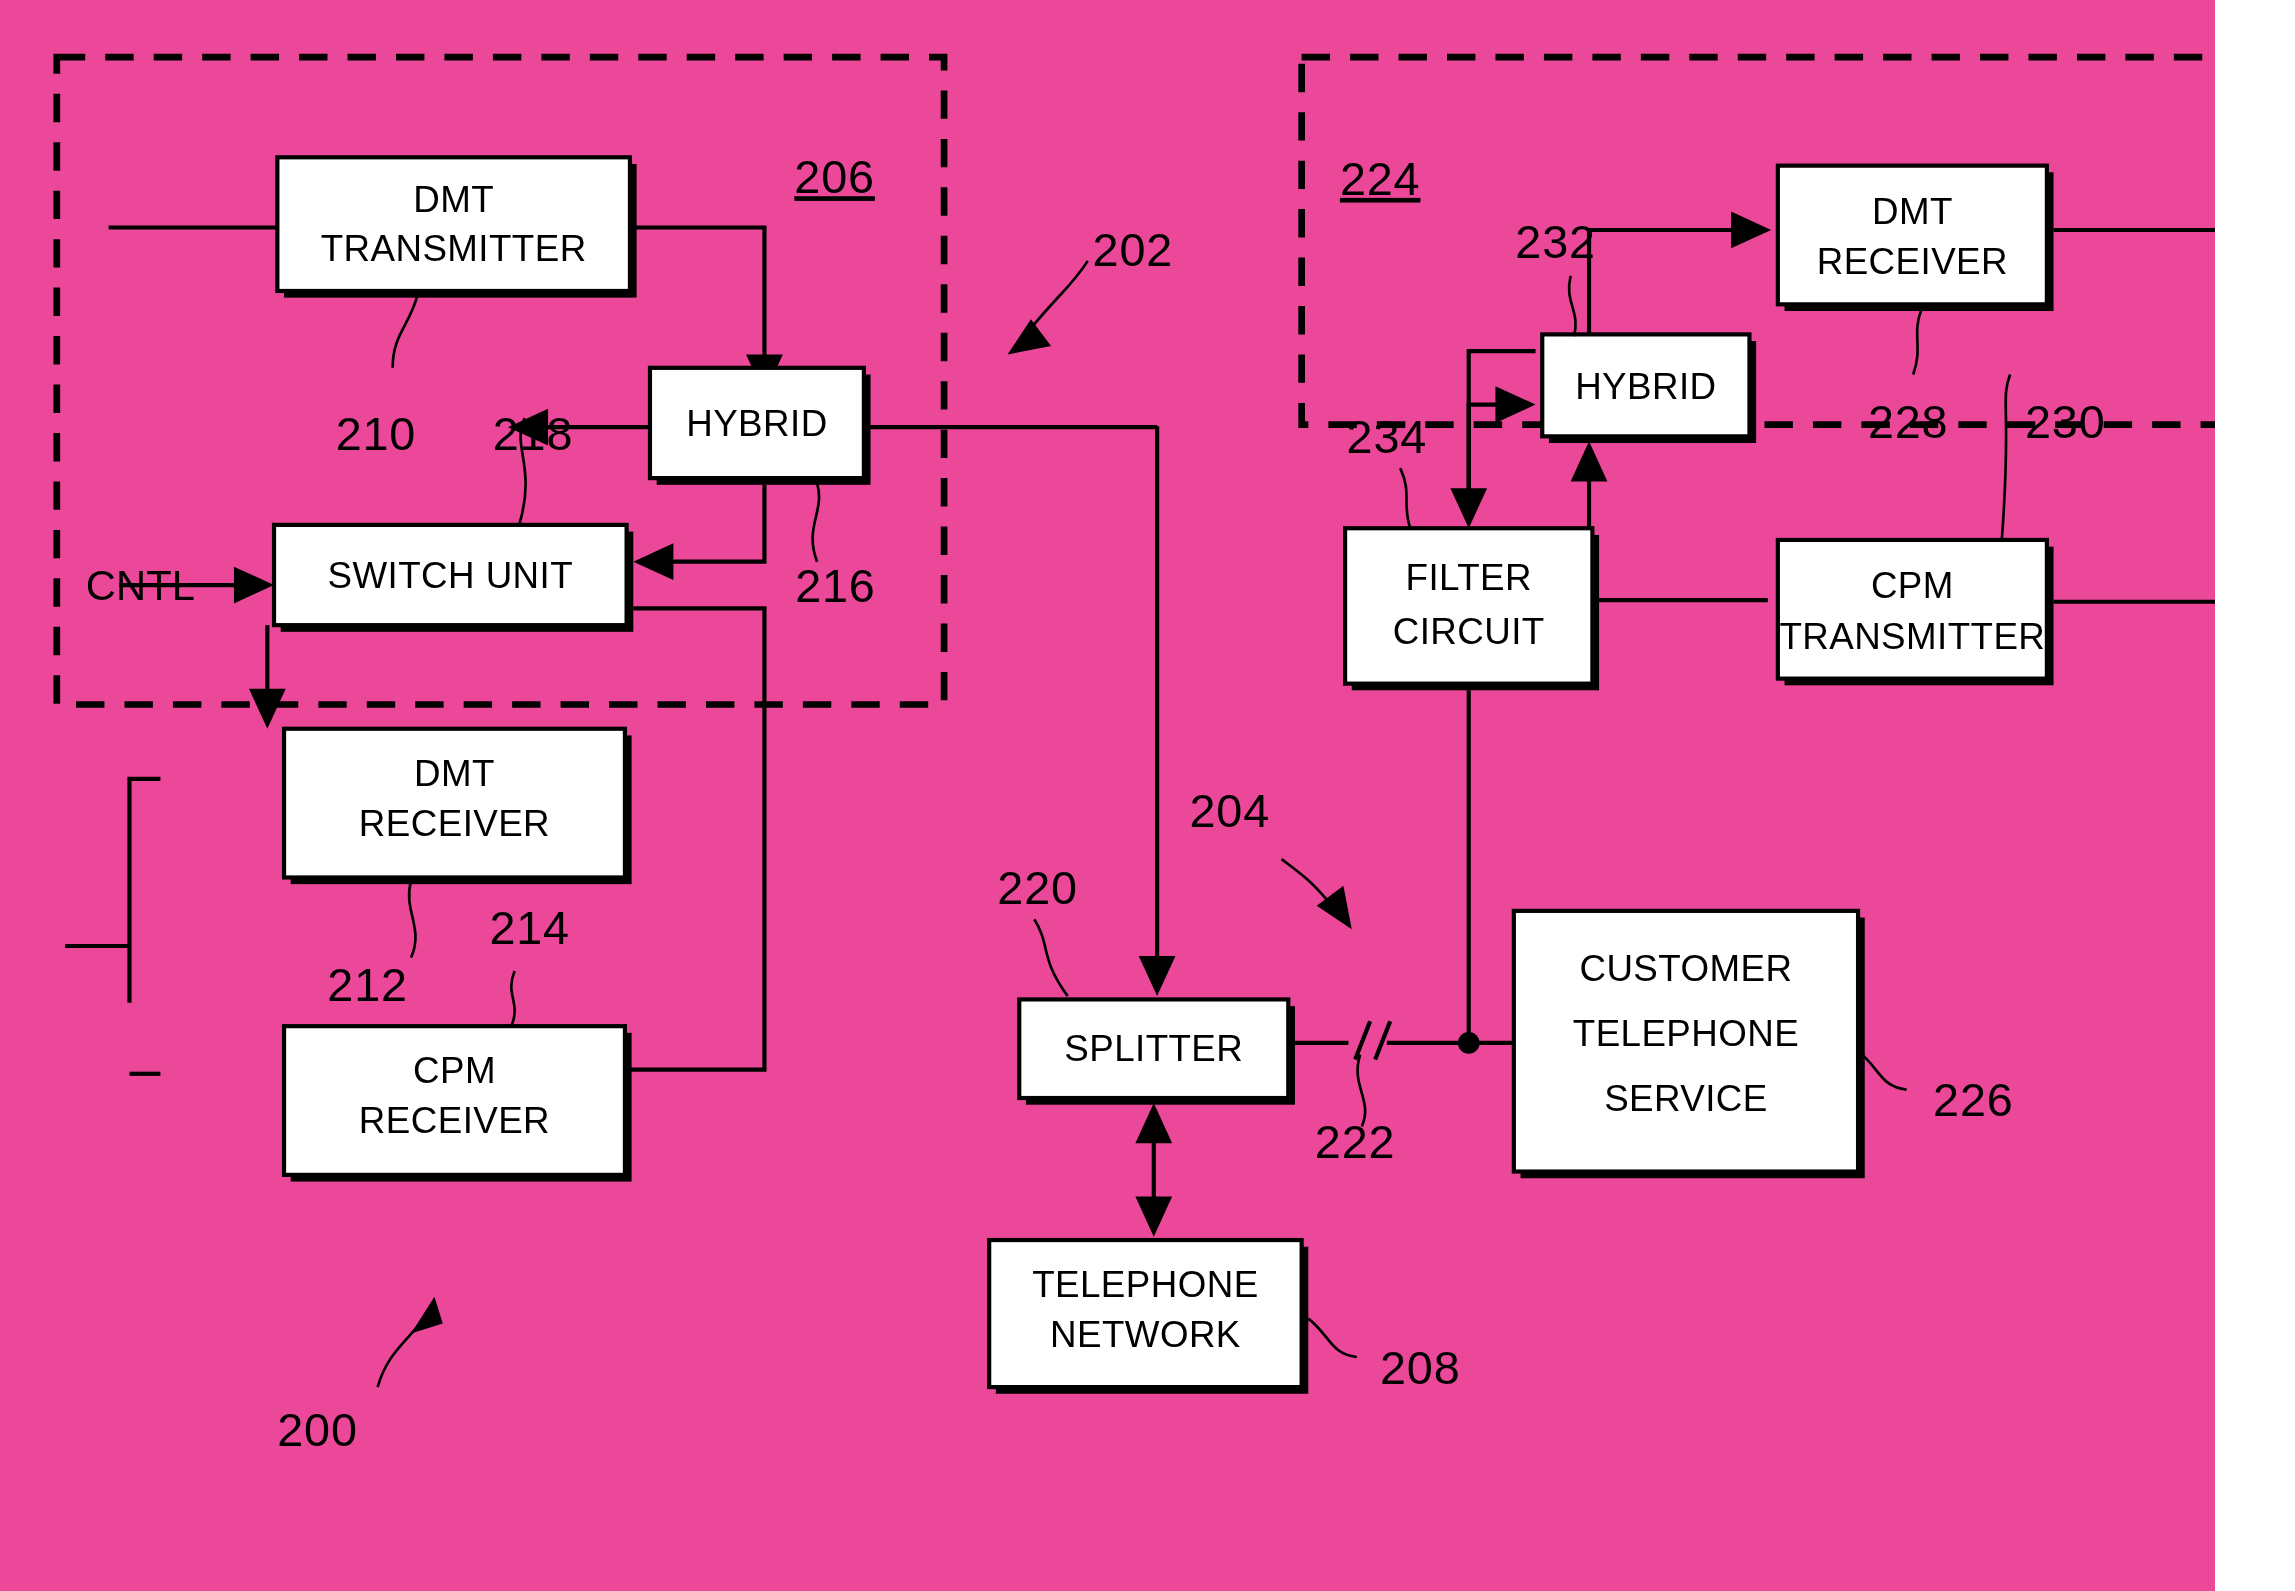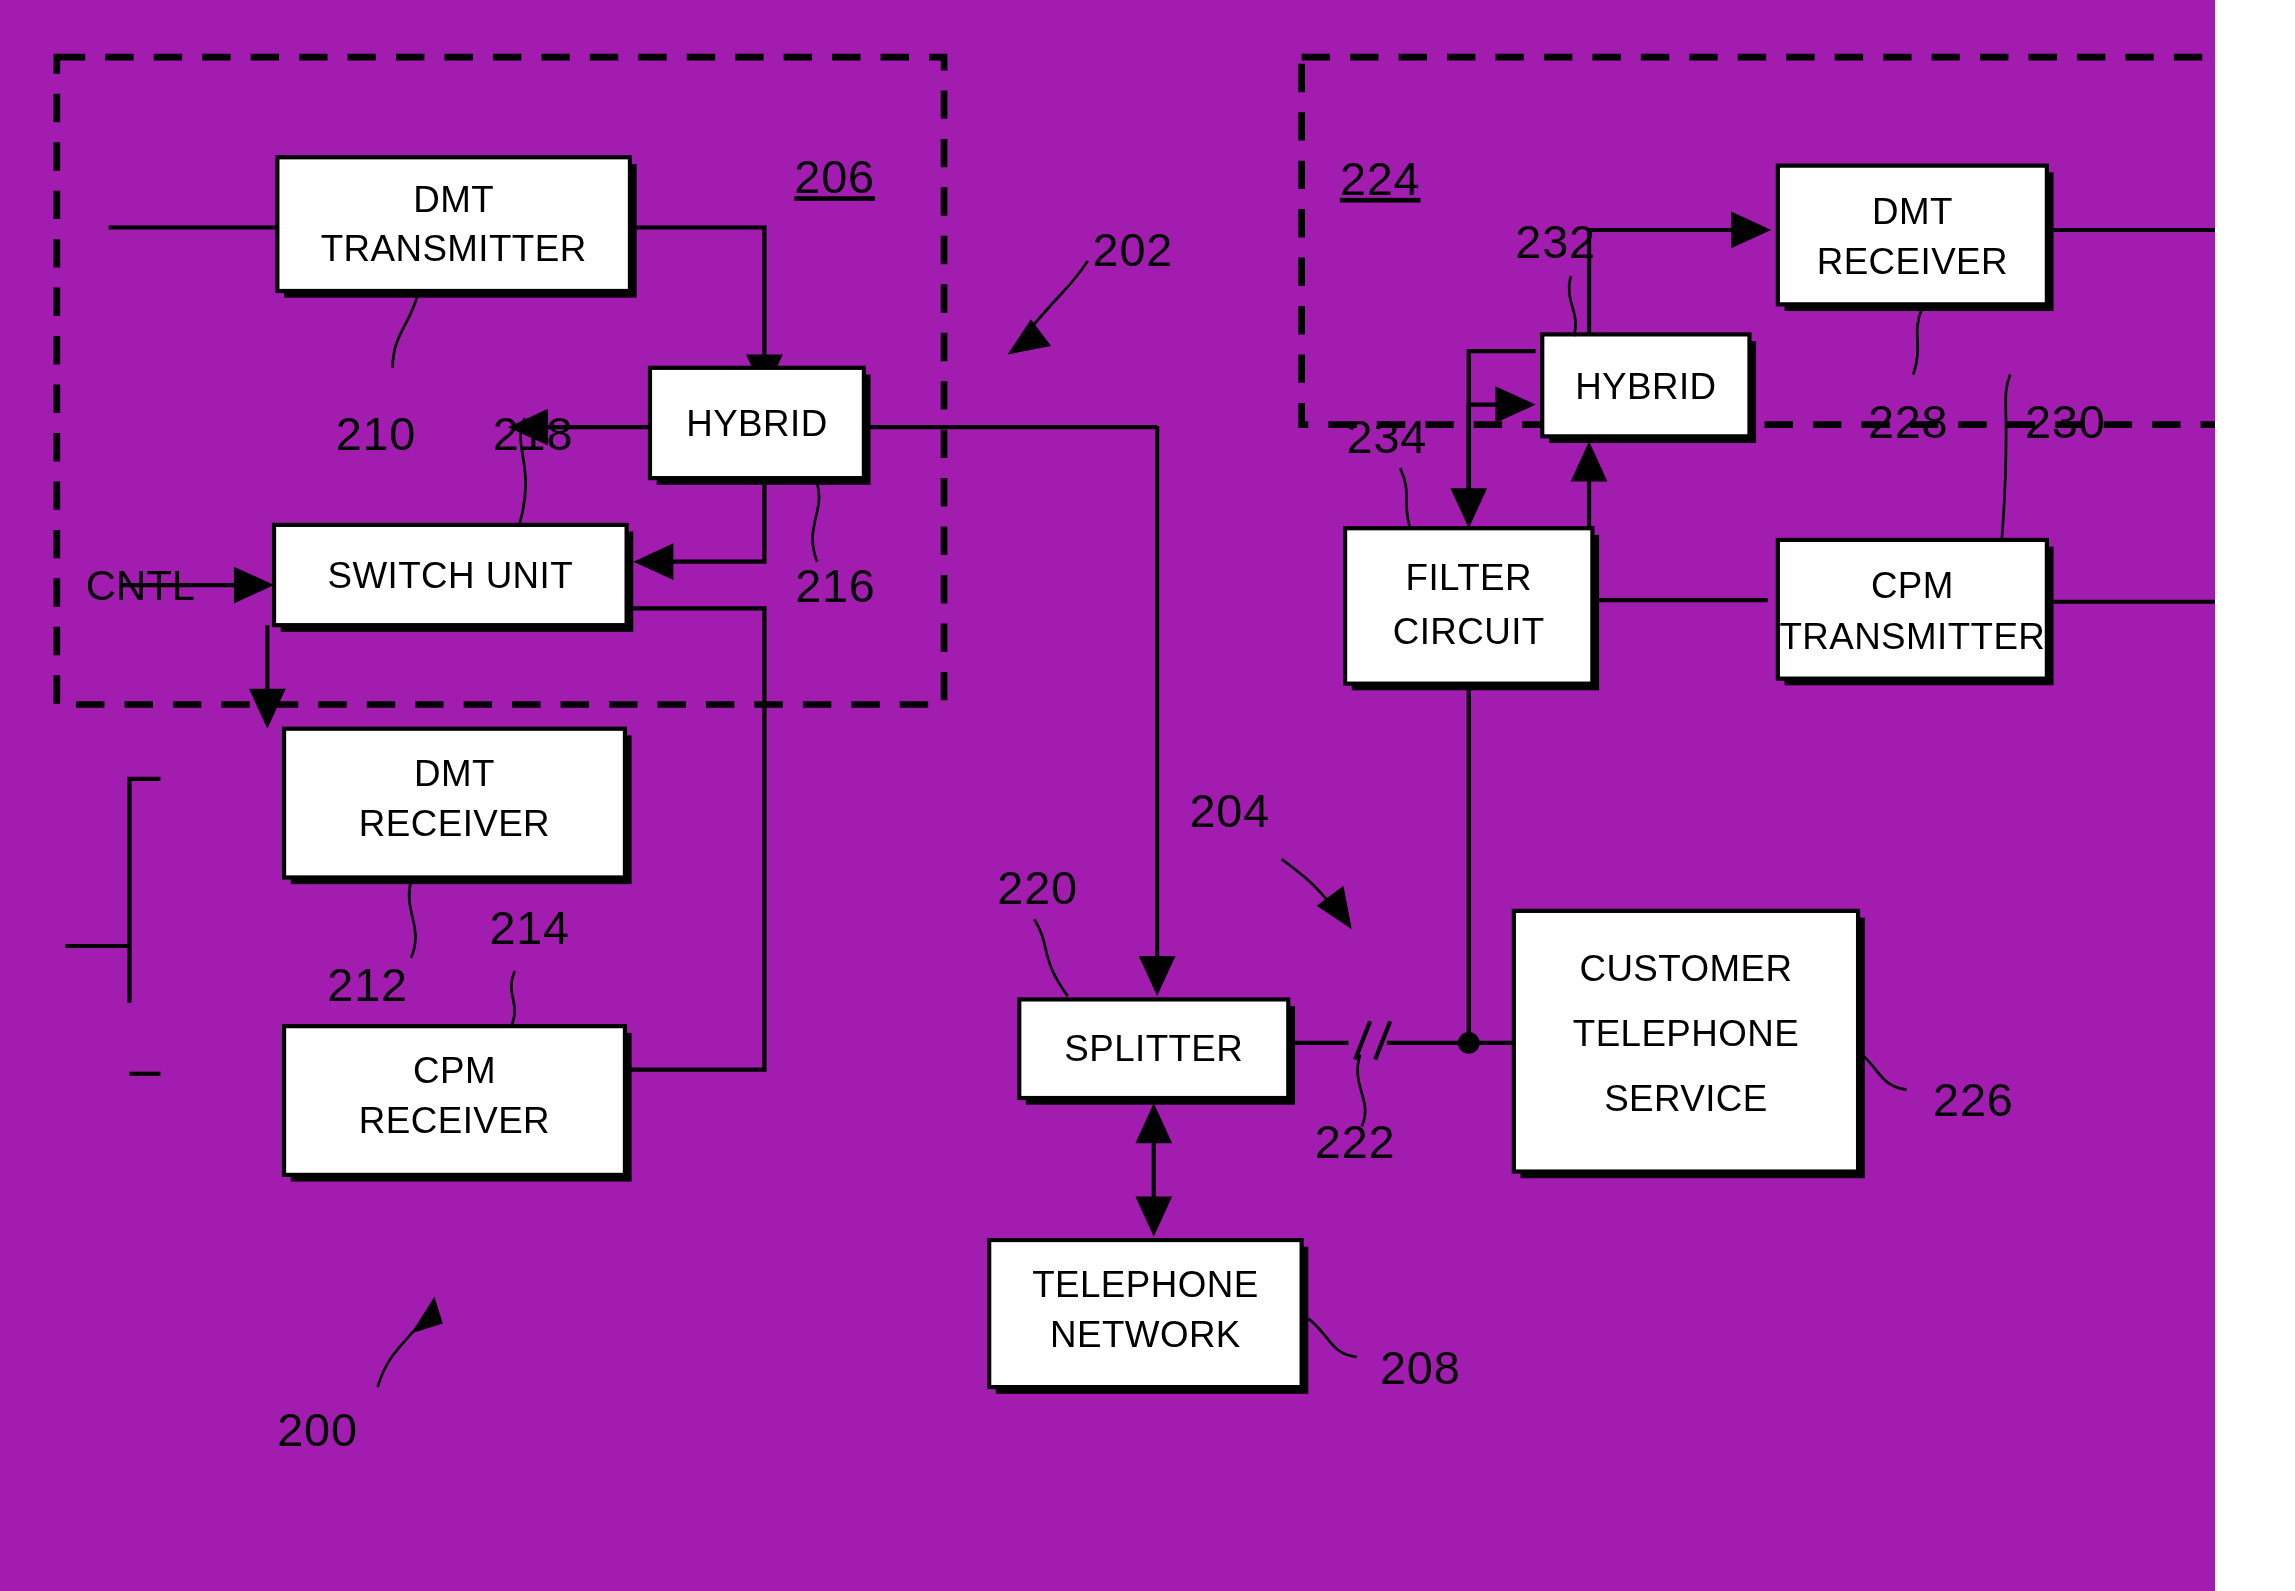--- a/index.html
+++ b/index.html
@@ -1,20 +1,20 @@
 <!DOCTYPE html>
 <html style="font-size:13.4px"><head>
 <meta charset="utf-8">
 <style>
   html,body{margin:0;padding:0;background:#ffffff;}
   #root{
     position:relative;
     width:2215px;
     height:1592px;
-    background:#a21caf;
+    background:#ec4899;
     font-family:"Liberation Sans", sans-serif;
     overflow:hidden;
   }
   svg#canvas{position:absolute;left:0;top:0;width:2295px;height:1592px;}
   .blk-rect{fill:#ffffff;stroke:#000000;stroke-width:5;}
   .blk-shadow{fill:#000000;}
   .dash-box{fill:none;stroke:#000000;stroke-width:8;stroke-dasharray:34 24;stroke-linecap:butt;}
   .wire{fill:none;stroke:#000000;stroke-width:5;stroke-linecap:butt;stroke-linejoin:miter;}
   .lead{fill:none;stroke:#000000;stroke-width:3.2;}
   .arrowhead{fill:#000000;stroke:none;}

